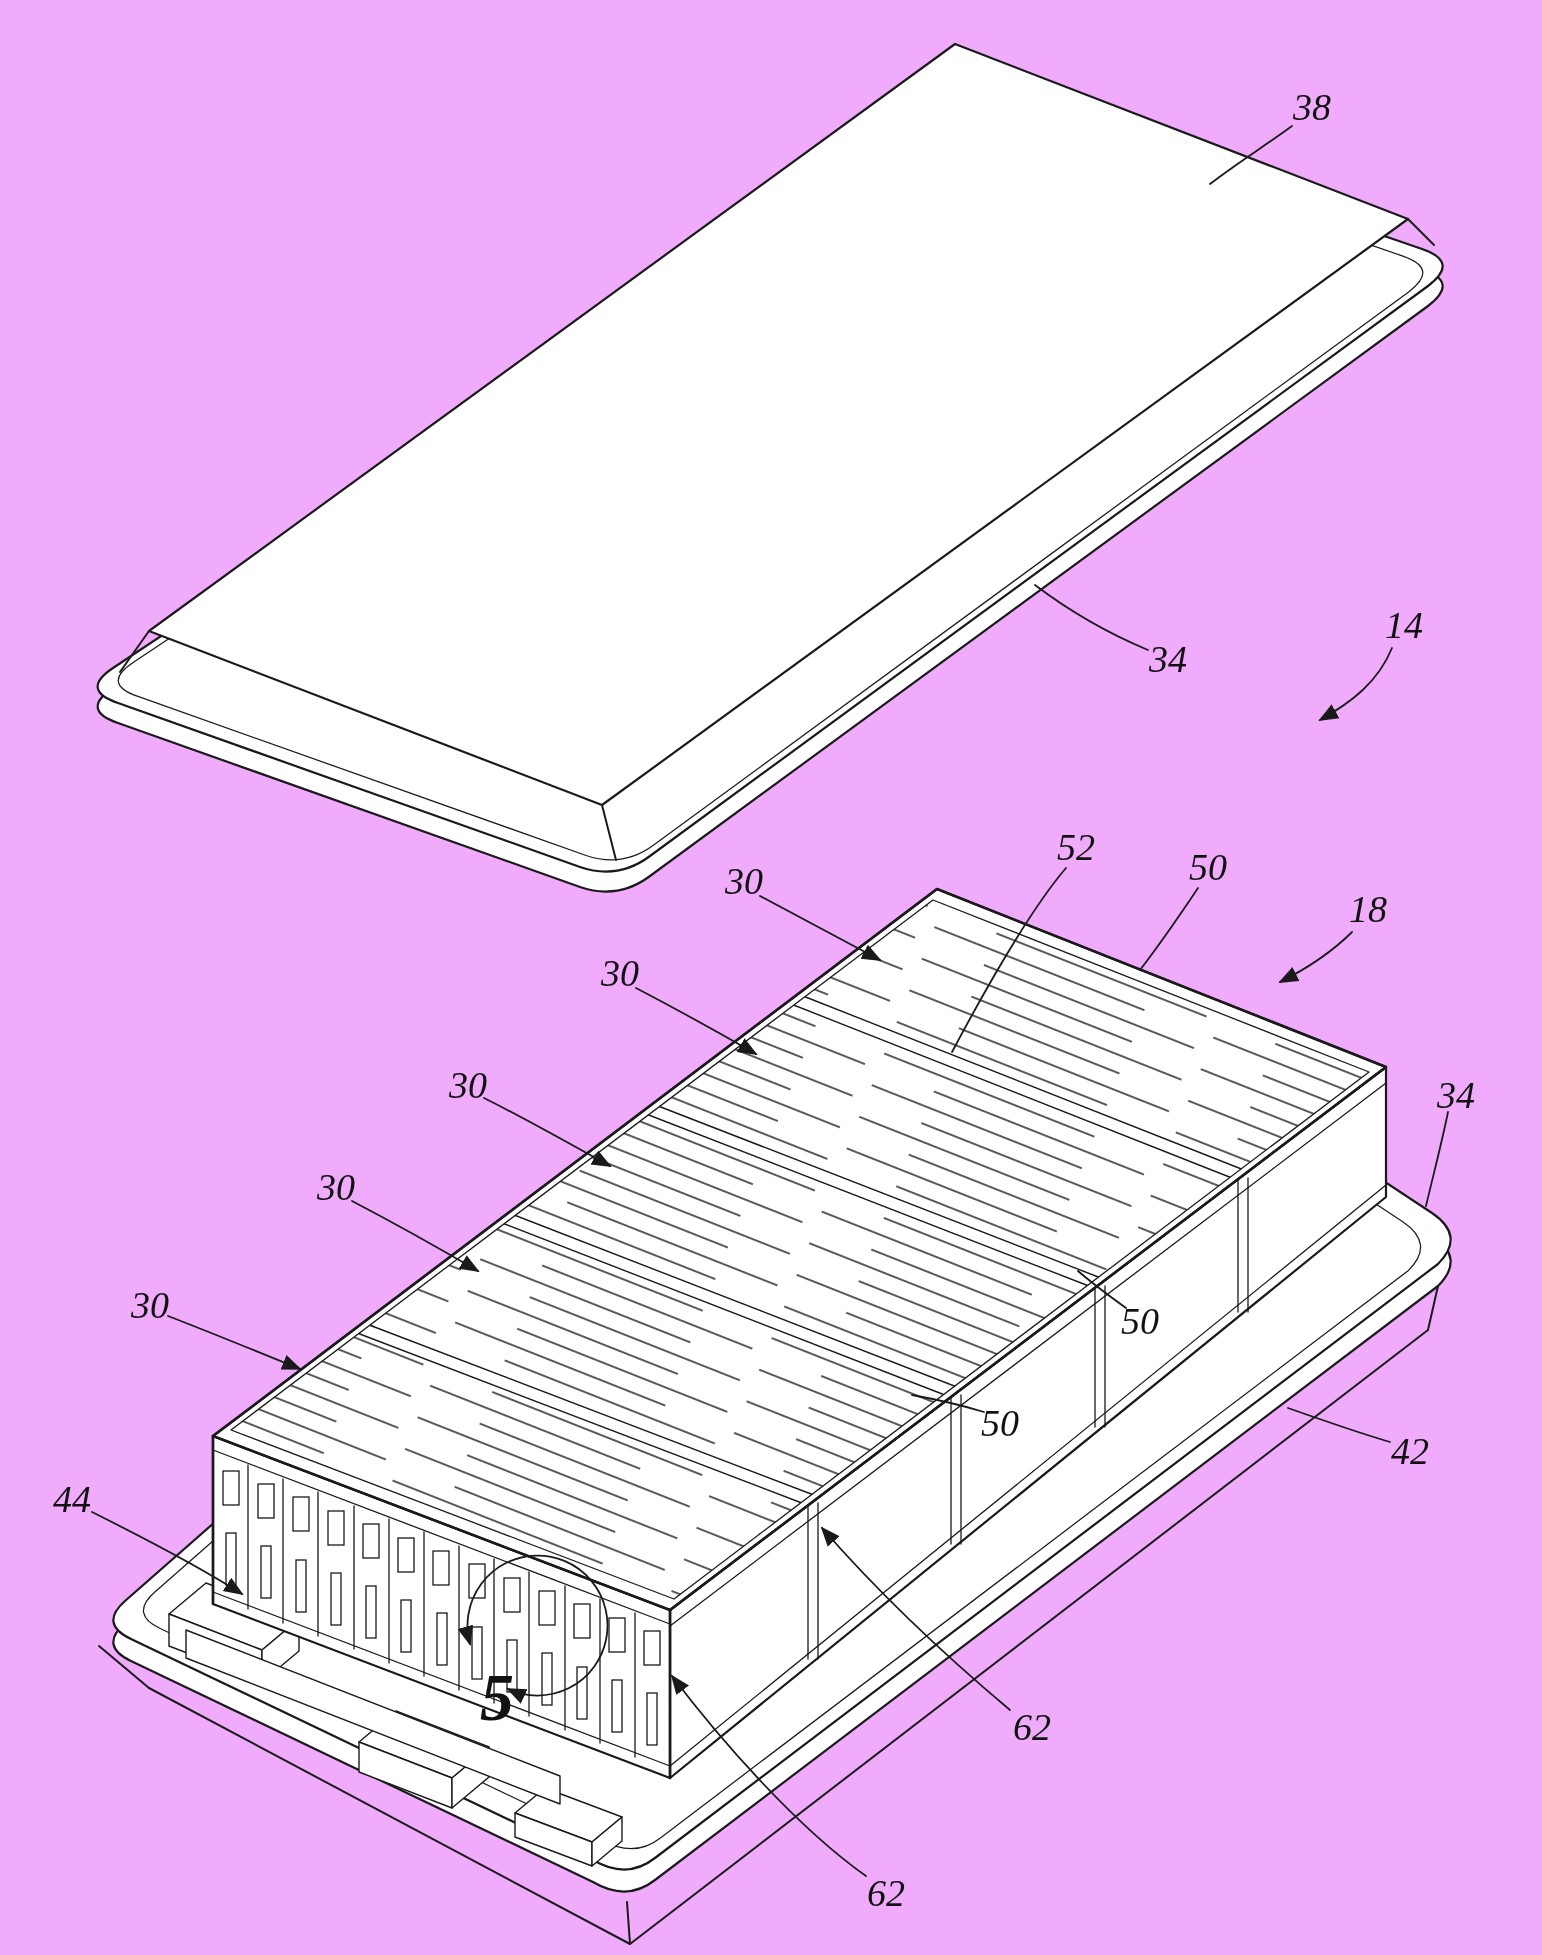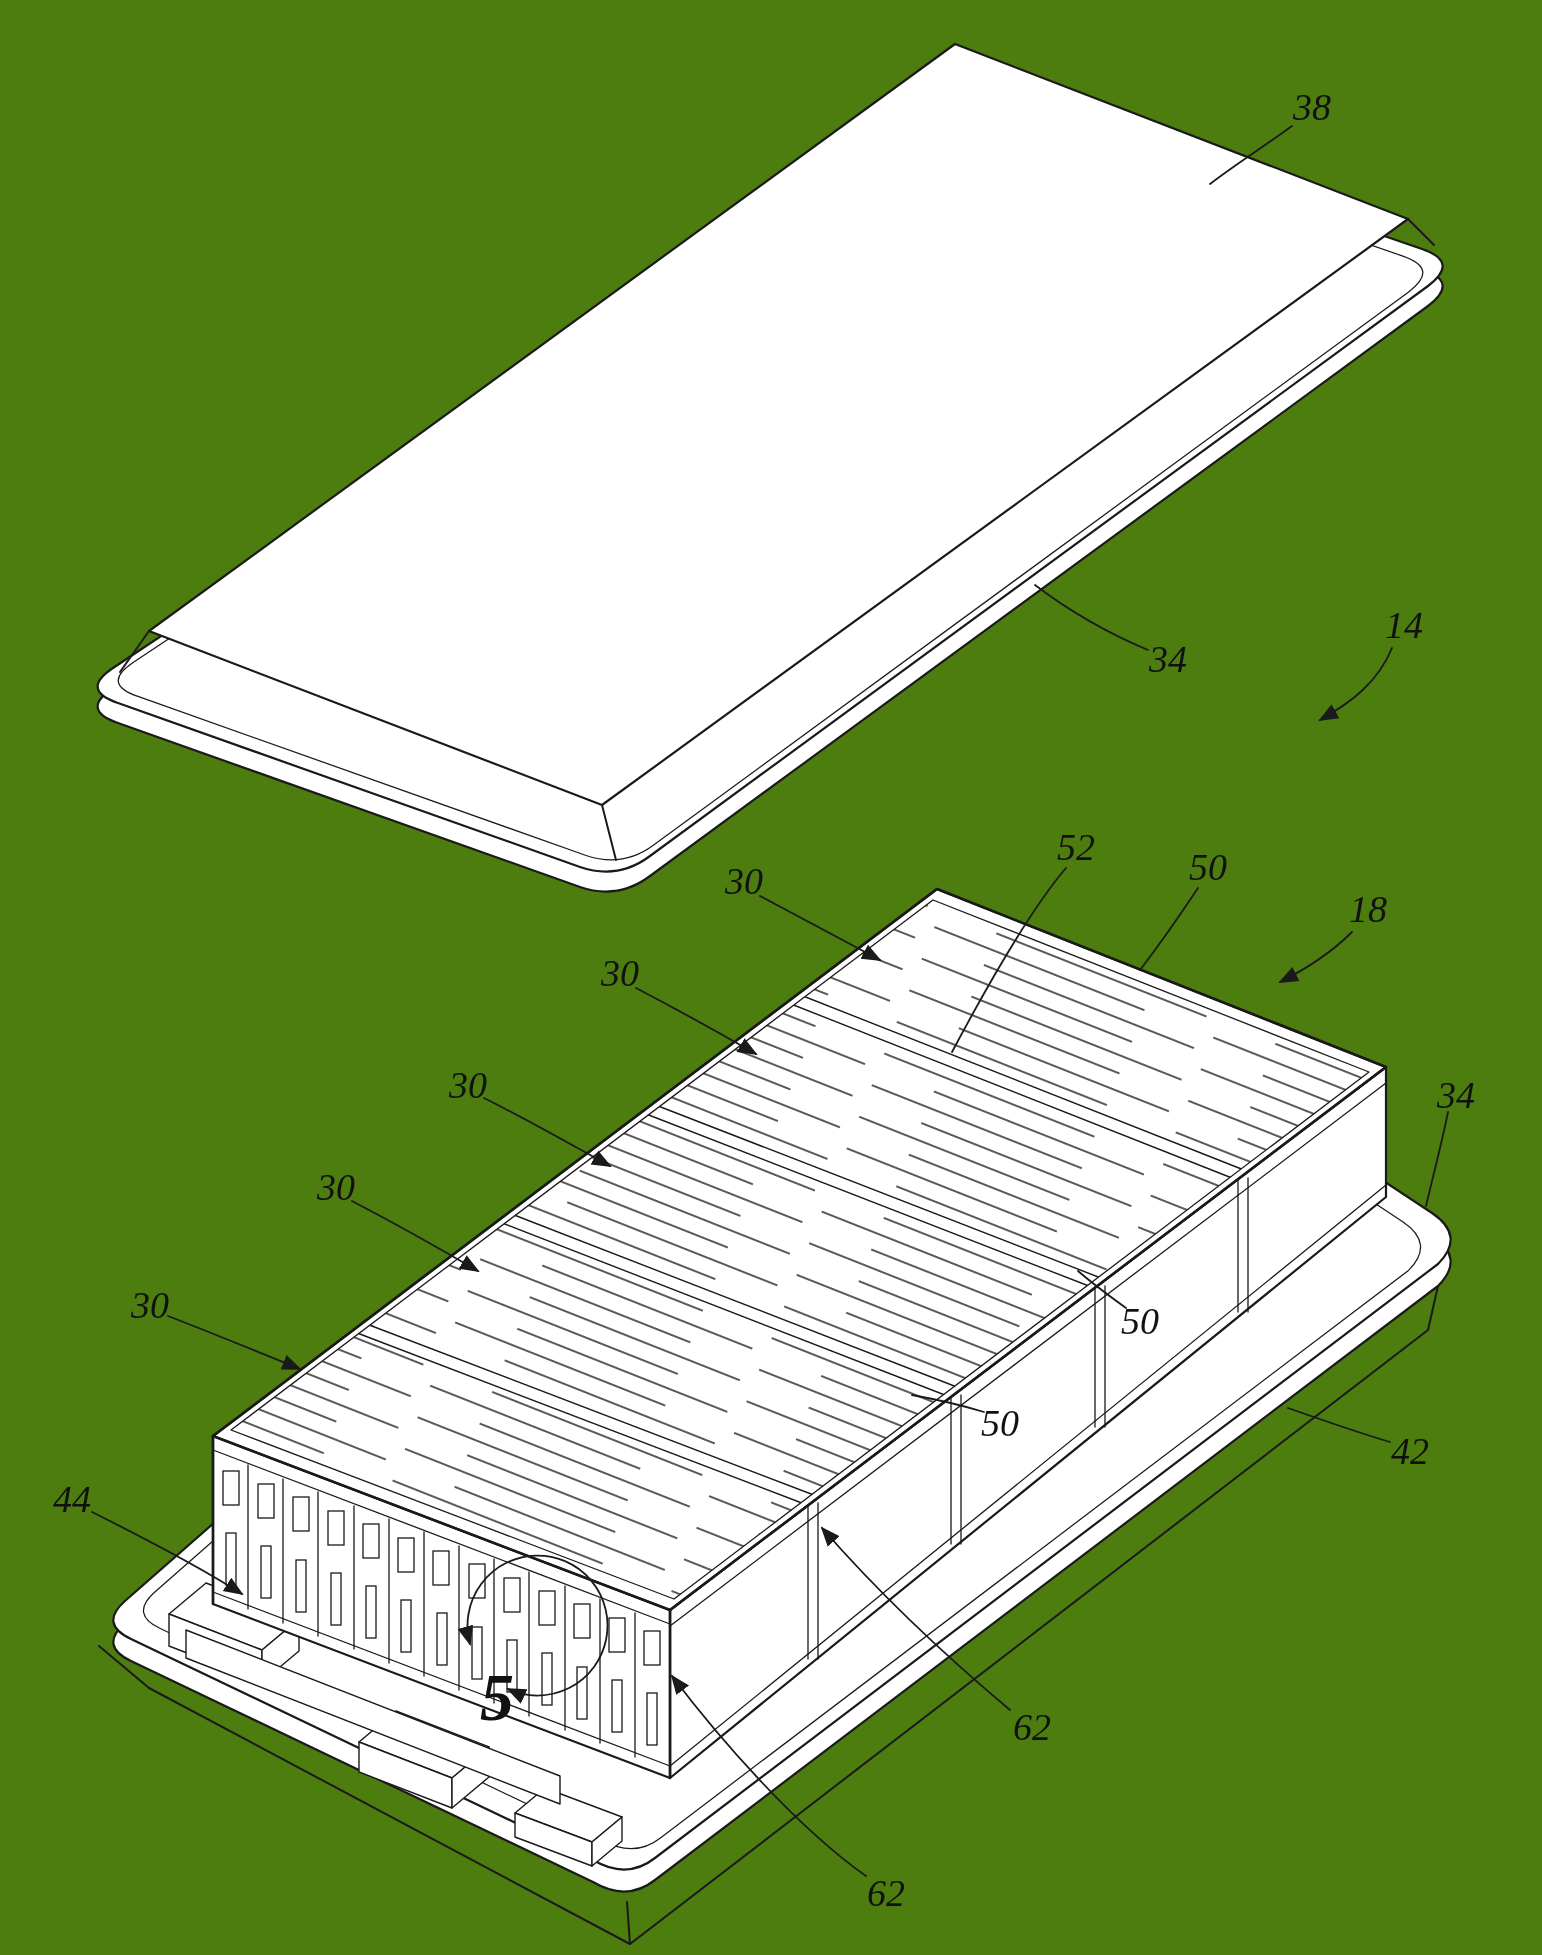--- a/index.html
+++ b/index.html
@@ -1,16 +1,16 @@
 <!DOCTYPE html>
 <html><head>
 <meta charset="utf-8">
 <style>
   html,body{margin:0;padding:0;background:#ffffff;}
-  .page{width:1542px;height:1955px;background:#4d7c0f;overflow:hidden;}
+  .page{width:1542px;height:1955px;background:#f0abfc;overflow:hidden;}
   svg{display:block;}
   .ln{fill:none;stroke:#1a1a1a;stroke-width:2;stroke-linejoin:round;stroke-linecap:round;}
   .ln-bold{stroke-width:2.6;}
   .ln-thin{stroke-width:1.3;}
   .face{fill:#ffffff;stroke:#1a1a1a;stroke-width:2.2;stroke-linejoin:round;}
   .face-thin{fill:#ffffff;stroke:#1a1a1a;stroke-width:1.4;stroke-linejoin:round;}
   .leader{fill:none;stroke:#1a1a1a;stroke-width:1.8;stroke-linecap:round;}
   .reflabel{font:italic 38px "Liberation Serif", serif;fill:#111111;text-anchor:middle;}
   .big5{font:italic 700 68px "Liberation Serif", serif;fill:#111111;text-anchor:middle;}
   .cell{fill:#ffffff;stroke:#1a1a1a;stroke-width:1.3;}

